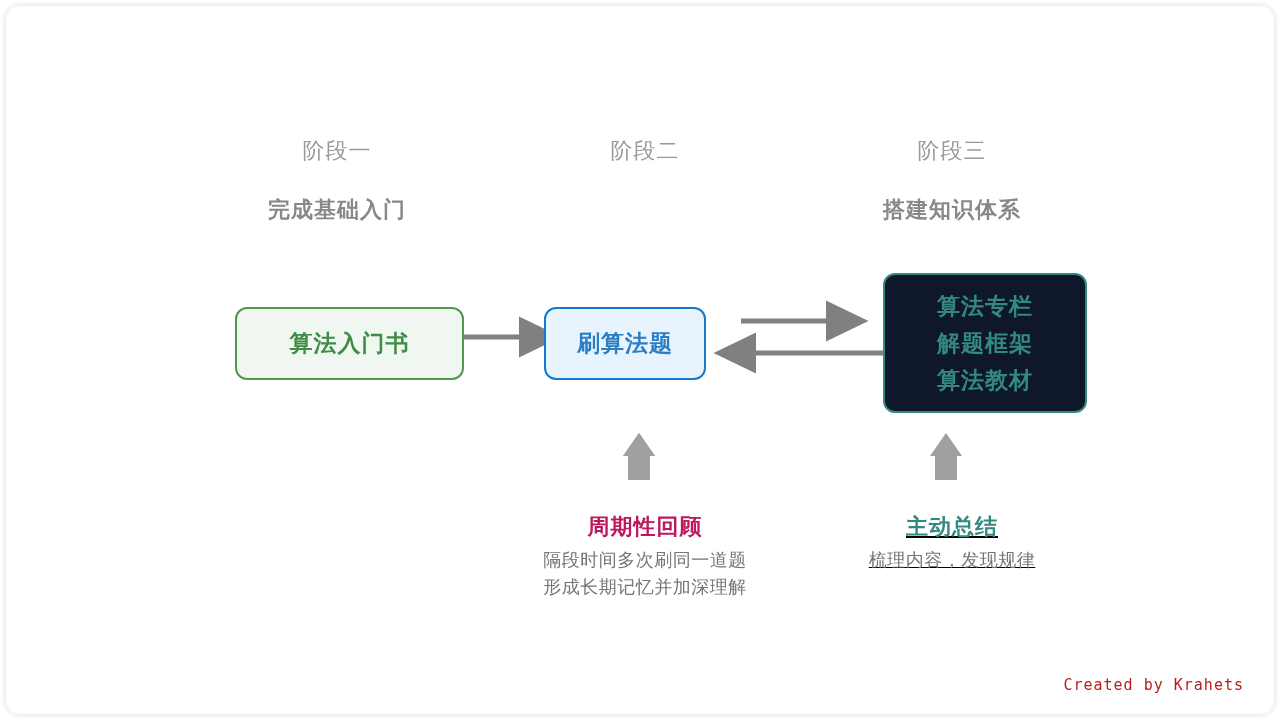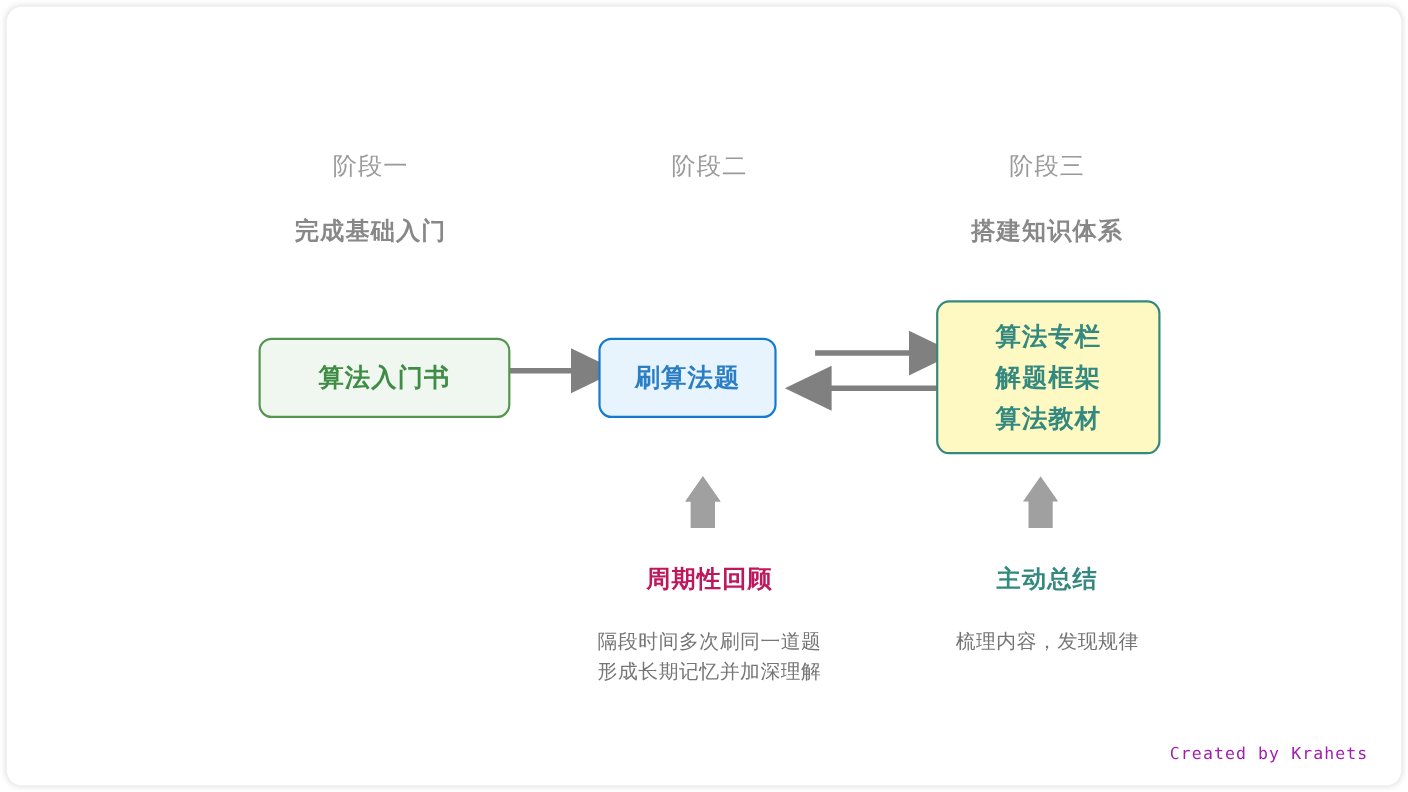--- a/index.html
+++ b/index.html
@@ -38,41 +38,41 @@
     left:229px;top:301px;width:229px;height:73px;
     background:#f0f7f1;border:2px solid #54964f;
   }
   #node-green .node-line{color:#3f8c44;}
   #node-blue{
     left:538px;top:301px;width:162px;height:73px;
     background:#e7f3fd;border:2px solid #1579cd;
   }
   #node-blue .node-line{color:#2a7ec4;}
   #node-teal{
-    left:845px;top:267px;width:204px;height:140px;
-    background:#fef9c3;border:2px solid #33897f;
+    left:877px;top:267px;width:204px;height:140px;
+    background:#0f172a;border:2px solid #33897f;
   }
   #node-teal .node-line{color:#33897f;}
 
   svg#wires{position:absolute;left:0;top:0;width:1268px;height:708px;pointer-events:none;}
 
   .caption{position:absolute;text-align:center;width:320px;}
   .caption-title{font-size:22px;font-weight:bold;line-height:32px;letter-spacing:1px;}
   .caption-desc{font-size:18px;color:#757575;line-height:27px;letter-spacing:0.5px;}
   #cap-review .caption-title{color:#be185d;}
   #cap-summary .caption-title{color:#33897f;}
   #cap-review{left:479px;top:505px;}
-  #cap-summary{left:786px;top:505px;}
-  .caption-desc{margin-top:27px;}
+  #cap-summary{left:786px;top:505px;text-decoration:underline;}
+  .caption-desc{margin-top:4px;}
 
   #credit{
     position:absolute;left:0;top:670px;width:1238px;
     text-align:right;
     font-family:"DejaVu Sans Mono","Liberation Mono",monospace;
-    font-size:15px;color:#a21caf;letter-spacing:1px;
+    font-size:15px;color:#b91c1c;letter-spacing:1px;
   }
 </style>
 </head>
 <body>
 
 <div id="canvas">
 
   <div class="stage-head" style="left:181px;top:130px;">
     <div class="stage-num">阶段一</div>
     <div class="stage-title">完成基础入门</div>

